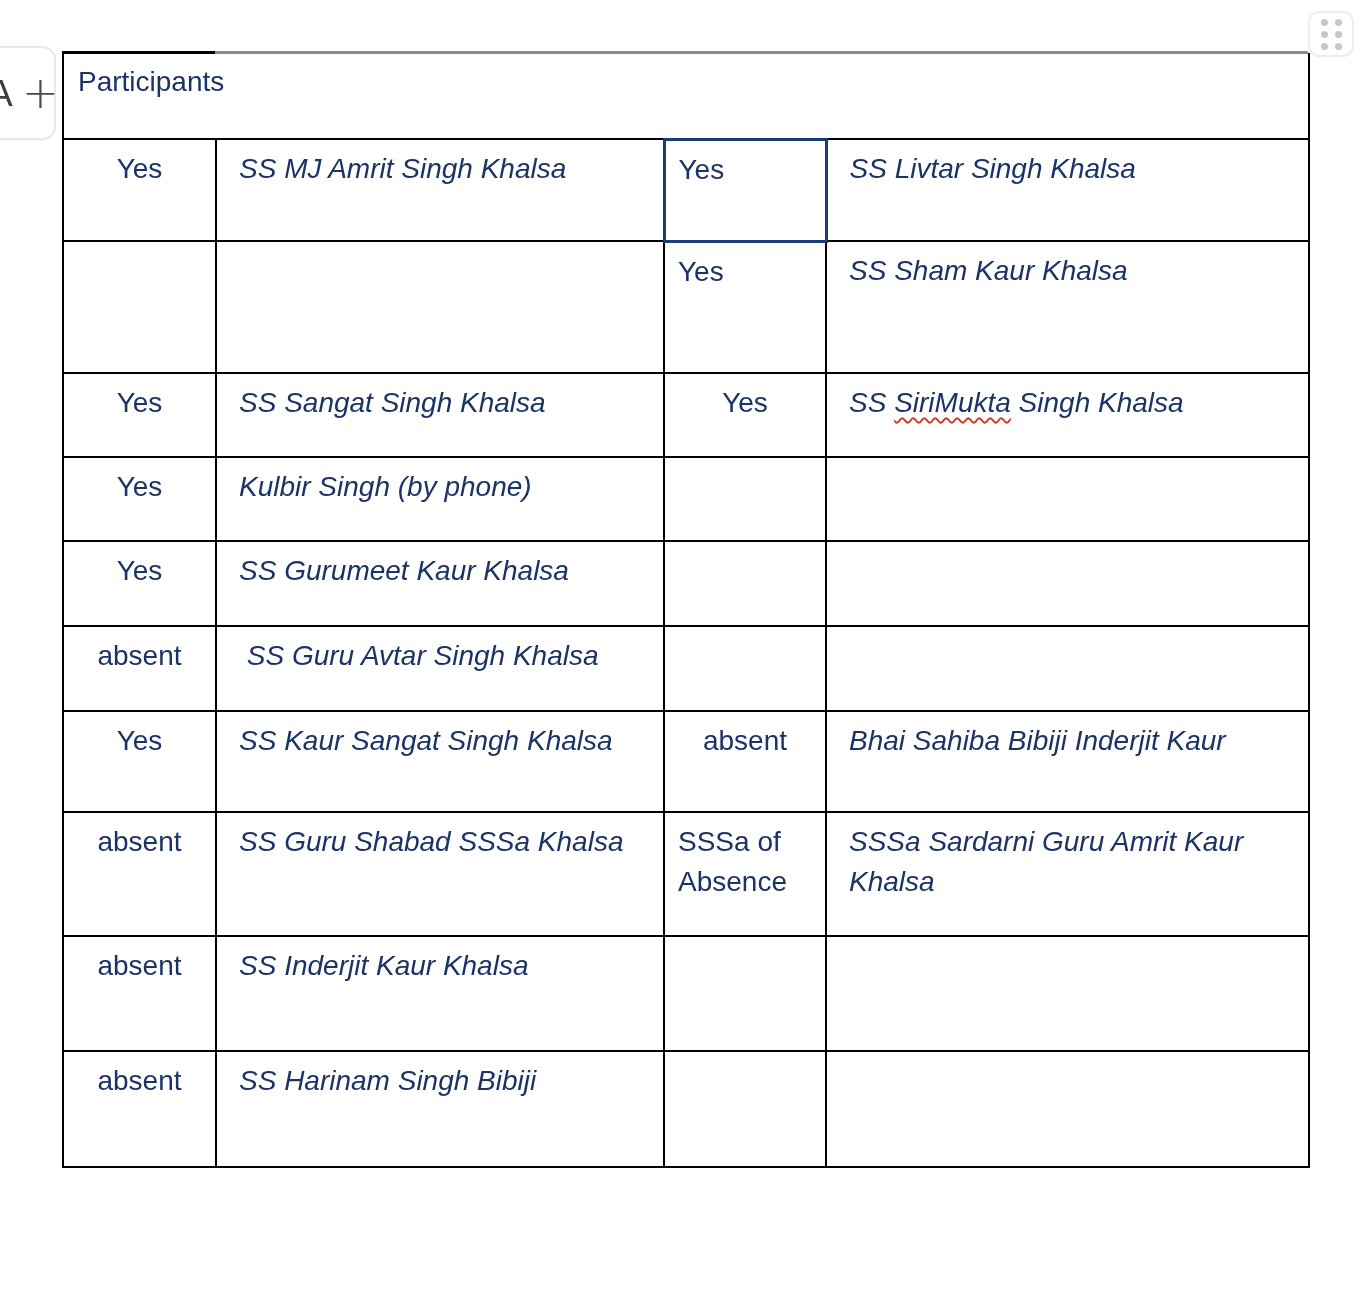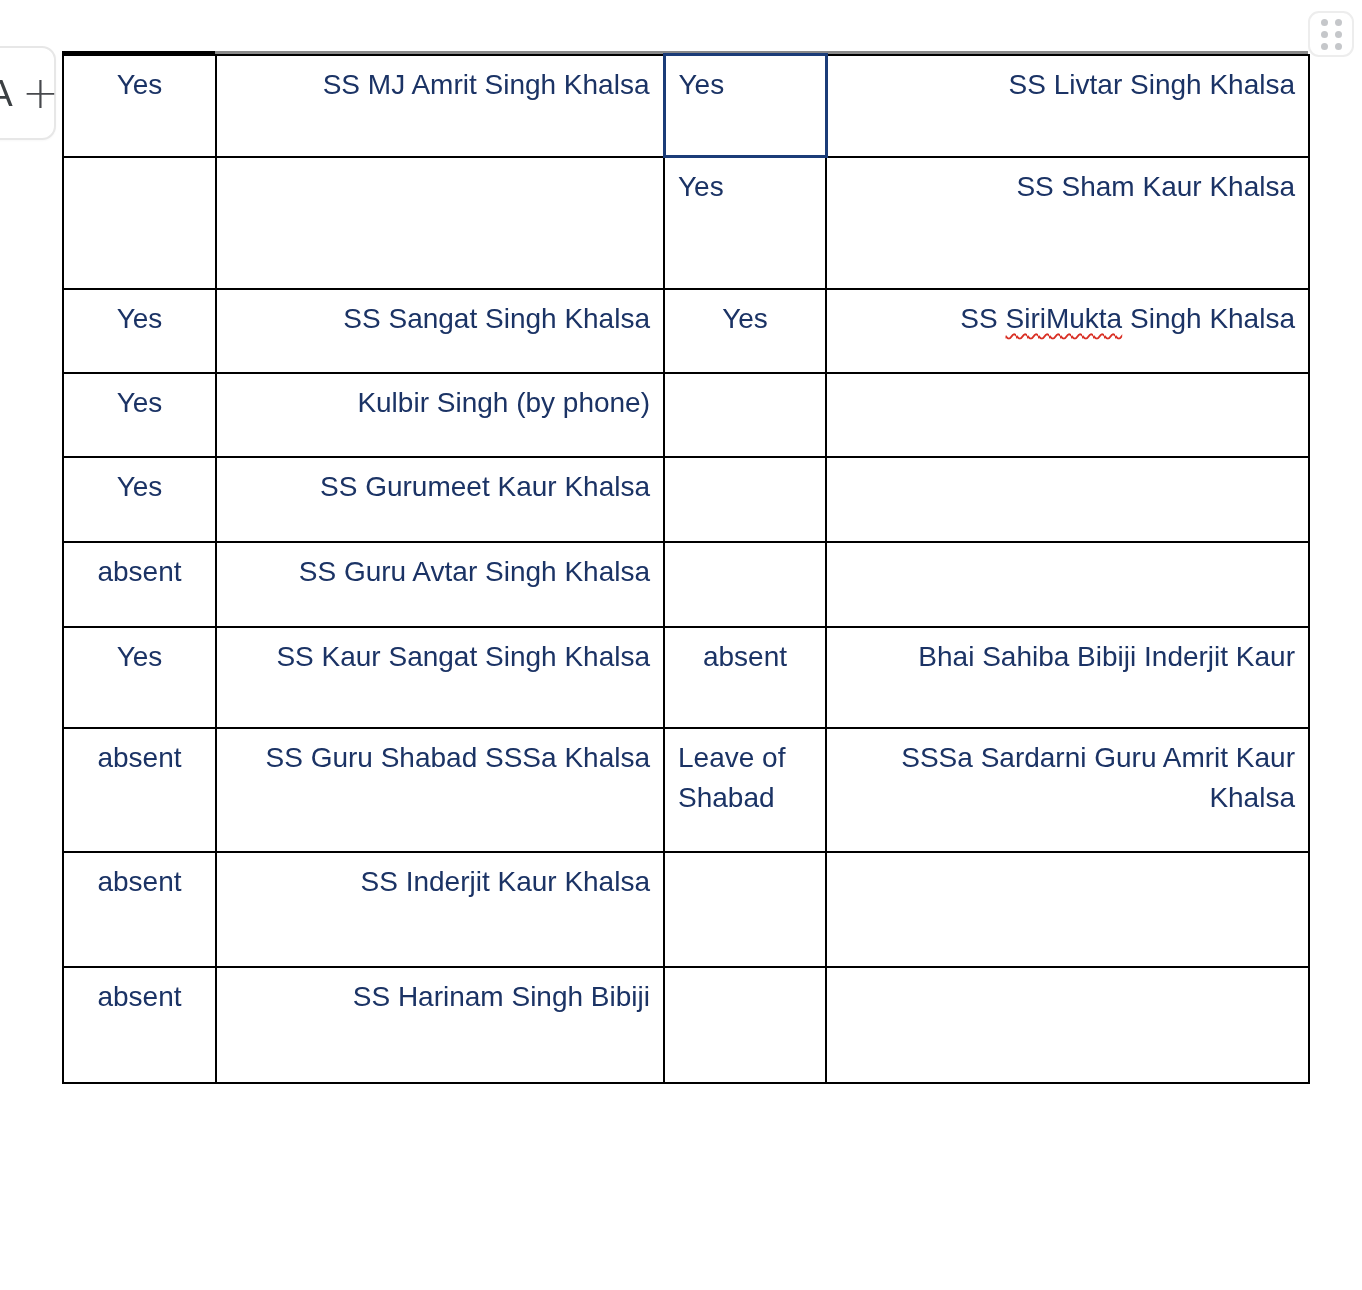--- a/index.html
+++ b/index.html
@@ -41,21 +41,21 @@
   table.doc-table {
     position:absolute; left:62px; top:53px; width:1246px;
     border-collapse:collapse; table-layout:fixed;
     color:#1b3365; font-size:28px; line-height:40px;
   }
   .doc-table td { border:2px solid #000; vertical-align:top; padding:9px 13px;
                   white-space:pre-wrap; overflow:hidden; }
   td.title-cell { border-top:none; padding-left:14px; height:86px; }
   td.status { text-align:center; padding-left:6px; padding-right:6px; }
   td.status-leftal { text-align:left; padding-left:13px; }
-  td.name { text-align:right; padding-left:0; }
+  td.name { text-align:left; padding-left:22px;font-style:italic; }
   td.selected-cell { border:3px solid #1b3c78; }
   tr.r0  td { height:102px; }
   tr.r1  td { height:132px; }
   tr.r2  td { height:84px;  }
   tr.r3  td { height:84px;  }
   tr.r4  td { height:85px;  }
   tr.r5  td { height:85px;  }
   tr.r6  td { height:101px; }
   tr.r7  td { height:124px; }
   tr.r8  td { height:115px; }
@@ -89,20 +89,23 @@
 <div class="top-border-gray"></div>
 
 <table class="doc-table">
   <colgroup>
     <col style="width:153px">
       <col style="width:448px">
       <col style="width:162px">
       <col style="width:483px">
   </colgroup>
   <tbody>
+      <tr>
+    <td colspan="4" class="title-cell">Participants</td>
+  </tr>
   <tr class="r0">
     <td class="status">Yes</td>
     <td class="name">SS MJ Amrit Singh Khalsa</td>
     <td class="status-leftal selected-cell">Yes</td>
     <td class="name">SS Livtar Singh Khalsa</td>
   </tr>
   <tr class="r1">
     <td class="status"></td>
     <td class="name"></td>
     <td class="status-leftal">Yes</td>
@@ -134,21 +137,21 @@
   </tr>
   <tr class="r6">
     <td class="status">Yes</td>
     <td class="name">SS Kaur Sangat Singh Khalsa</td>
     <td class="status">absent</td>
     <td class="name">Bhai Sahiba Bibiji Inderjit Kaur</td>
   </tr>
   <tr class="r7">
     <td class="status">absent</td>
     <td class="name">SS Guru Shabad SSSa Khalsa</td>
-    <td class="status-leftal">Leave of Shabad</td>
+    <td class="status-leftal">SSSa of Absence</td>
     <td class="name">SSSa Sardarni Guru Amrit Kaur Khalsa</td>
   </tr>
   <tr class="r8">
     <td class="status">absent</td>
     <td class="name">SS Inderjit Kaur Khalsa</td>
     <td class="status"></td>
     <td class="name"></td>
   </tr>
   <tr class="r9">
     <td class="status">absent</td>

